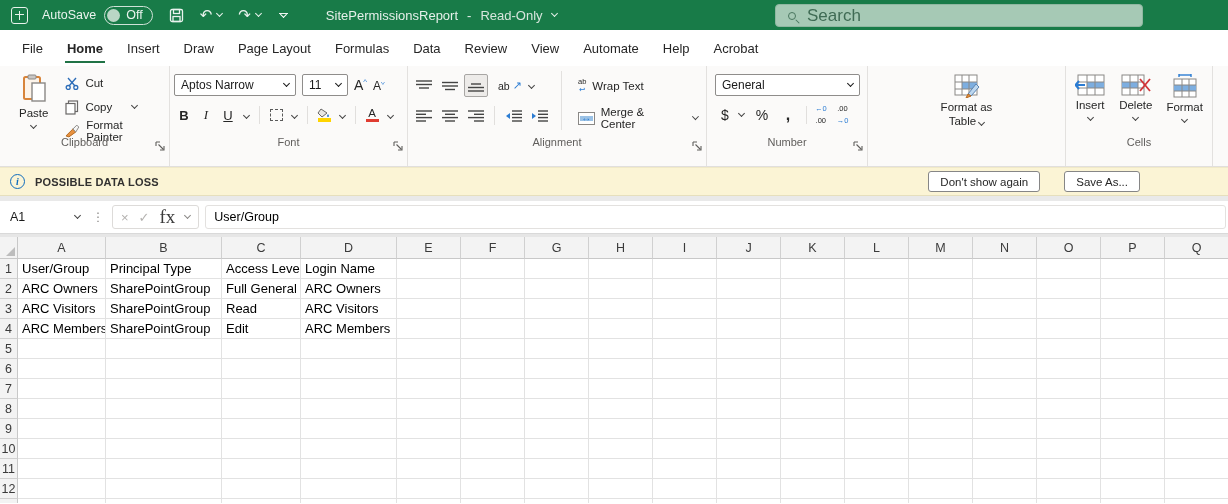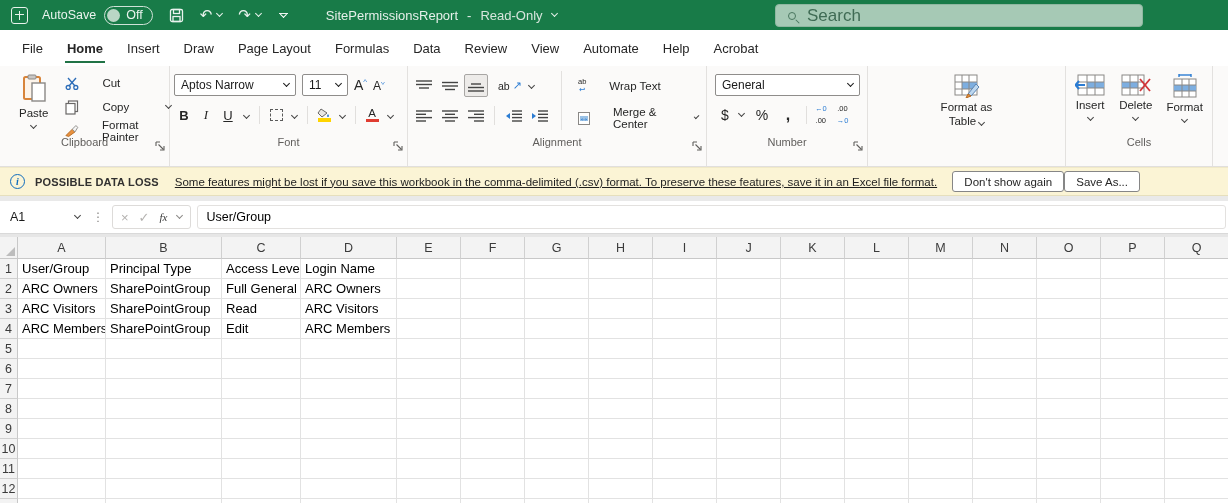--- a/index.html
+++ b/index.html
@@ -38,21 +38,21 @@
   .ribbon { height:101px; background:#fbfaf9; border-bottom:1px solid #e1dfdd; display:flex; }
   .rgroup { position:relative; border-right:1px solid #e3e1df; padding:5px 4px 18px 4px; }
   .rfooter { position:absolute; left:0; right:0; bottom:13px; height:17px; font-size:11px; color:#605e5c; display:flex; justify-content:center; }
   .launcher { position:absolute; right:4px; bottom:2px; }
   .rcontent { display:flex; height:100%; }
 
   .bigbtn { display:flex; flex-direction:column; align-items:center; justify-content:flex-start; gap:2px; padding:3px 5px; border-radius:3px; }
   .bb-text { text-align:center; font-size:11.5px; line-height:1.22; color:#262626; }
   .bb-chev { color:#444; margin-top:1px; }
 
-  .smallbtn { display:flex; align-items:center; gap:23px; height:24px; font-size:11.5px; color:#262626; padding:0 4px; }
+  .smallbtn { display:flex; align-items:center; gap:6px; height:24px; font-size:11.5px; color:#262626; padding:0 4px; }
   .clipstack { display:flex; flex-direction:column; justify-content:flex-start; margin-left:8px; }
 
   .combo { background:#fff; border:1px solid #8f8d8b; border-radius:2px; height:22px; display:flex; align-items:center; font-size:12px; color:#1a1a1a; padding:0 6px; justify-content:space-between; }
   .fontrow { display:flex; align-items:center; gap:6px; }
   .fmt-glyph { font-size:14px; color:#262626; display:flex; align-items:flex-end; }
   .togglebtn { display:flex; align-items:center; justify-content:center; min-width:20px; height:22px; font-size:13px; color:#262626; gap:3px; }
   .underbar { display:block; height:3.2px; width:13px; margin-top:0px; }
   .fonticon { display:flex; flex-direction:column; align-items:center; line-height:1; }
   .dashedsq { width:13px; height:12px; border:1px dashed #5a5a5a; }
 
@@ -64,34 +64,34 @@
   .minitext { font-size:7.5px; line-height:1.1; color:#262626; text-align:center; }
   .blue { color:#2b7cd3; }
   .red { background:#e03c31; }
   .yellow { background:#ffd400; }
 
   
   .msgbar { height:29px; background:#fbf4d5; border-top:1px solid #f0e9c8; border-bottom:1px solid #e6dfbd; display:flex; align-items:center; padding:0 10px; gap:10px; }
   .info-ic { width:15px; height:15px; border:1.6px solid #0f6cbd; border-radius:50%; color:#0f6cbd; font-size:10px; font-family:"Liberation Serif", serif; display:flex; align-items:center; justify-content:center; font-style:italic; font-weight:700; flex:none; }
   .msg-title { font-size:11px; font-weight:700; color:#323130; letter-spacing:.2px; white-space:nowrap; }
   .msg-link { font-size:11.5px; color:#1f1f1f; text-decoration:underline; white-space:nowrap; margin-left:6px; }
-  .msg-btns { margin-left:auto; margin-right:78px; display:flex; gap:0; }
+  .msg-btns { margin-left:auto; margin-right:78px; display:flex; gap:24px; }
   .msg-btn { background:#fff; border:1px solid #868686; border-radius:3px; height:21px; padding:0 11px; font-size:11.5px; color:#262626; display:flex; align-items:center; white-space:nowrap; }
 
   .spacer1 { height:5px; background:#e9e9e9; }
   .spacer2 { height:4px; background:#e6e6e6; border-top:1px solid #d9d9d9; }
 
   
   .formulabar { height:32px; background:#fff; display:flex; align-items:center; padding:0 2px; }
   .namebox { width:86px; height:24px; display:flex; align-items:center; justify-content:space-between; padding:0 8px 0 8px; font-size:12.5px; color:#1a1a1a; }
   .namebox .chev { color:#444; }
   .fb-dots { color:#8a8886; font-size:12px; margin:0 4px; letter-spacing:0; }
   .fxbox { border:1px solid #dddbd9; border-radius:3px; height:24px; display:flex; align-items:center; gap:10px; padding:0 8px; margin-left:4px; }
   .fx-cancel,.fx-enter { color:#b3b1af; font-size:13px; }
-  .fx-label { font-style:italic; font-family:"Liberation Serif", serif; font-size:11px; color:#3b3b3b; }
+  .fx-label { font-family:"Liberation Serif", serif; font-size:19px; color:#3b3b3b; }
   .fxbox .chev { color:#8a8886; }
   .fb-content { flex:1; border:1px solid #e3e1df; border-radius:3px; height:24px; margin-left:6px; display:flex; align-items:center; padding-left:8px; font-size:12.5px; color:#000; }
 
   
   .grid { position:relative; height:266px; overflow:hidden; background:#fff; font-size:12.5px; }
   .g-row { display:flex; }
   .g-corner { width:18px; height:22px; background:#f3f3f3; border-right:1px solid #c8c8c8; border-bottom:1px solid #c8c8c8; position:relative; flex:none; }
   .g-corner::after { content:""; position:absolute; right:2px; bottom:2px; border-left:9px solid transparent; border-bottom:9px solid #bdbdbd; }
   .g-colhead { height:22px; background:#f3f3f3; border-right:1px solid #d0d0d0; border-bottom:1px solid #c8c8c8; color:#3b3b3b; display:flex; align-items:center; justify-content:center; flex:none; }
   .g-rowhead { width:18px; height:20px; background:#f3f3f3; border-right:1px solid #c8c8c8; border-bottom:1px solid #d0d0d0; color:#3b3b3b; display:flex; align-items:center; justify-content:center; flex:none; overflow:hidden; }
@@ -514,21 +514,20 @@
           <span>Cells</span>
         </div>
     </div>
 
     <div style="flex:1"></div>
   </div>
 
   <div class="msgbar">
     <span class="info-ic">i</span>
     <span class="msg-title">POSSIBLE DATA LOSS</span>
-    <span class="msg-link">Some features might be lost if you save this workbook in the comma-delimited (.csv) format. To preserve these features, save it in an Excel file format.</span>
     <span class="msg-btns">
       <span class="msg-btn">Don't show again</span>
       <span class="msg-btn">Save As...</span>
     </span>
   </div>
 
   <div class="spacer1"></div>
 
   <div class="formulabar">
     <div class="namebox">

